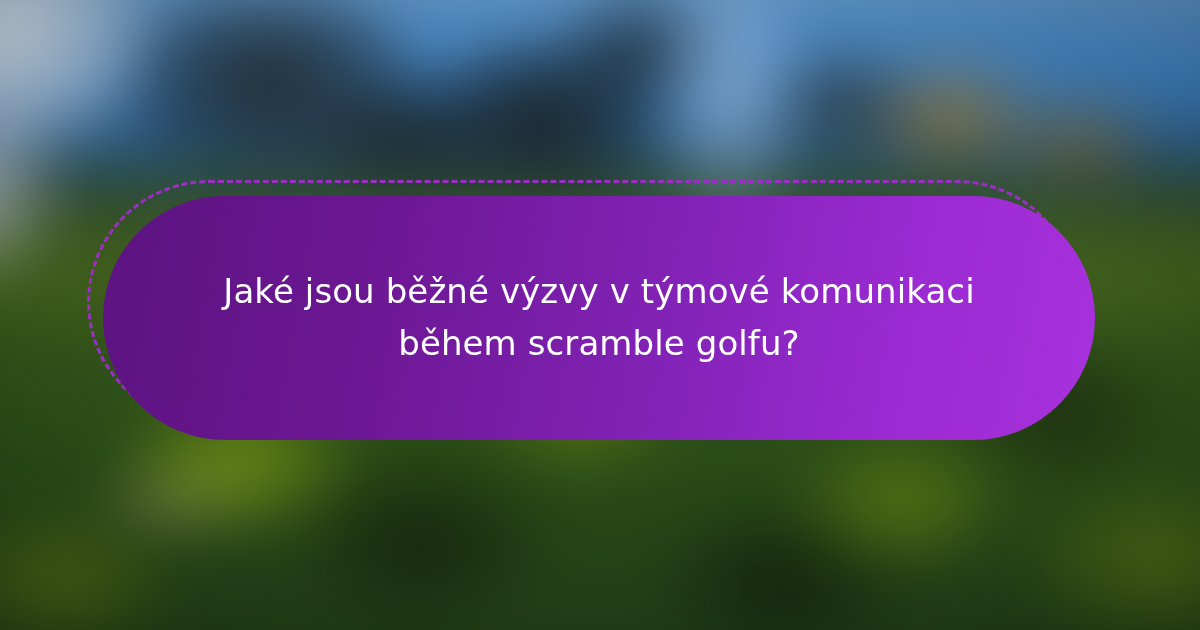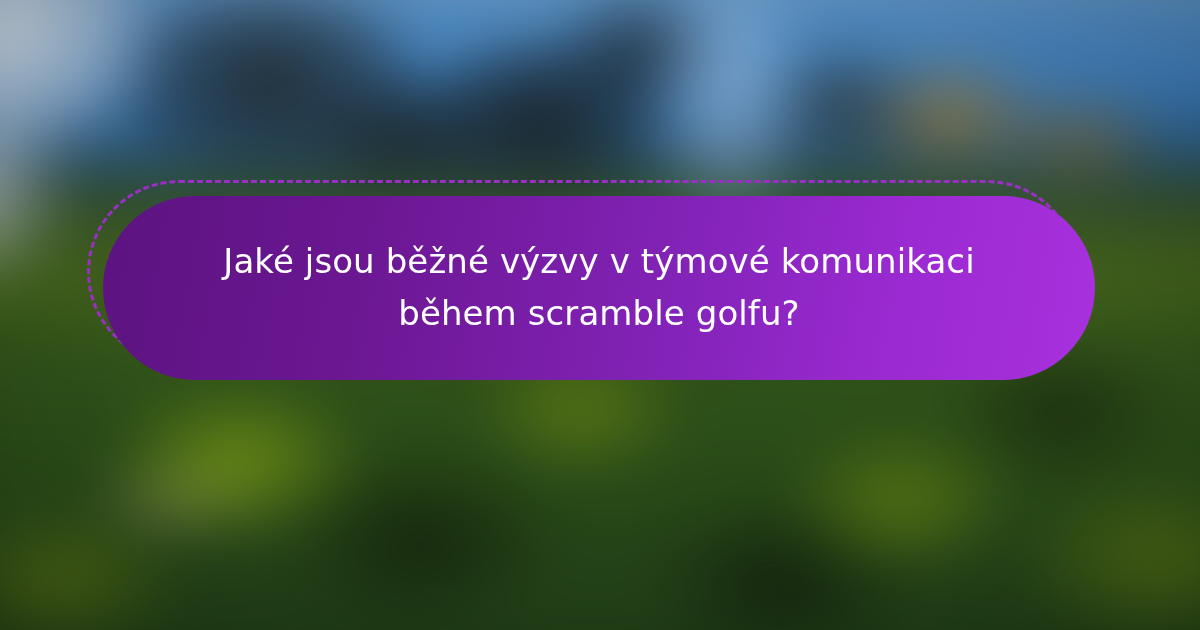--- a/index.html
+++ b/index.html
@@ -77,21 +77,21 @@
   .burst { position: absolute; width: 0; height: 0; }
   #burst-top-right { left: 1205px; top: -8px; }
   #burst-bottom-left { left: -14px; top: 644px; }
 
   
   #card-wrap {
     position: absolute;
     left: 103px;
     top: 196px;
     width: 992px;
-    height: 184px;
+    height: 244px;
   }
   .card-dashed {
     position: absolute;
     left: -16px;
     top: -16px;
     width: 100%;
     height: 100%;
     border: 3px dashed #9b2fc4;
     border-radius: 122px;
     box-sizing: border-box;

